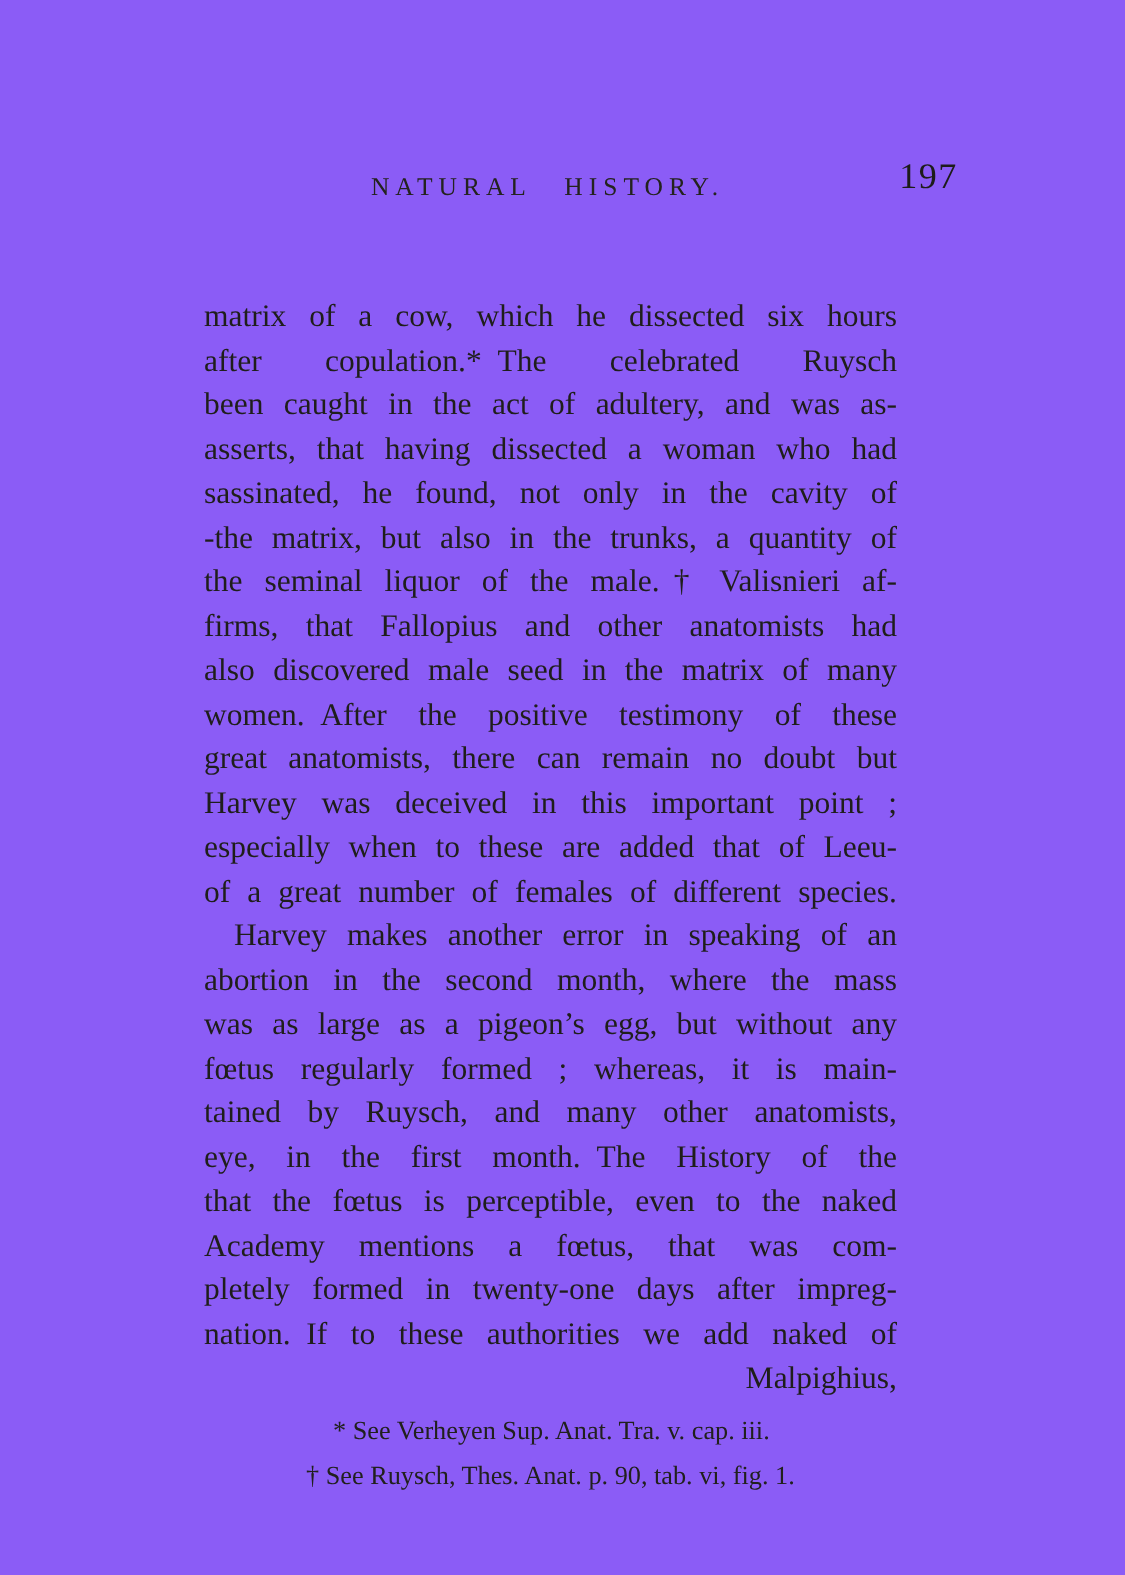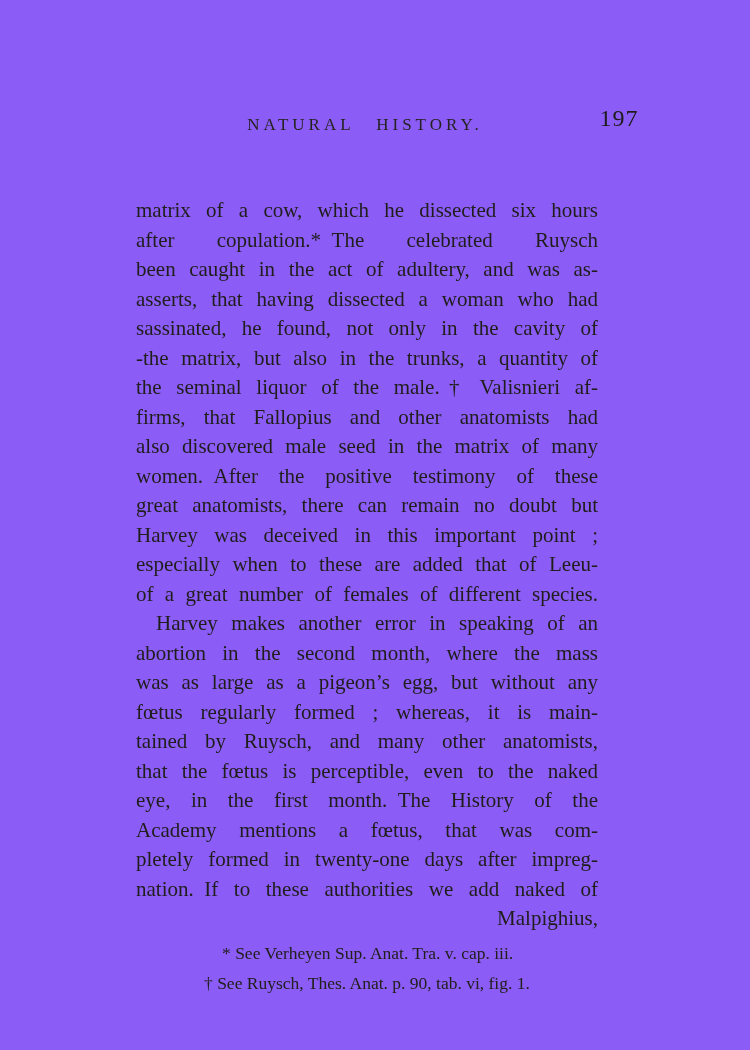--- a/index.html
+++ b/index.html
@@ -105,22 +105,22 @@
     <div class="tline">women. After the positive testimony of these</div>
     <div class="tline">great anatomists, there can remain no doubt but</div>
     <div class="tline">Harvey was deceived in this important point ;</div>
     <div class="tline">especially when to these are added that of Leeu-</div>
     <div class="tline">of a great number of females of different species.</div>
     <div class="tline indent">Harvey makes another error in speaking of an</div>
     <div class="tline">abortion in the second month, where the mass</div>
     <div class="tline">was as large as a pigeon’s egg, but without any</div>
     <div class="tline">fœtus regularly formed ; whereas, it is main-</div>
     <div class="tline">tained by Ruysch, and many other anatomists,</div>
+    <div class="tline">eye, in the first month. The History of the</div>
     <div class="tline">that the fœtus is perceptible, even to the naked</div>
-    <div class="tline">eye, in the first month. The History of the</div>
     <div class="tline">Academy mentions a fœtus, that was com-</div>
     <div class="tline">pletely formed in twenty-one days after impreg-</div>
     <div class="tline">nation. If to these authorities we add naked of</div>
     <div class="catchword-line">Malpighius,</div>
   </div>
 
   <div class="footnotes">
     <div class="footnote fn-0">* See Verheyen Sup. Anat. Tra. v. cap. iii.</div>
     <div class="footnote fn-1">† See Ruysch, Thes. Anat. p. 90, tab. vi, fig. 1.</div>
   </div>

